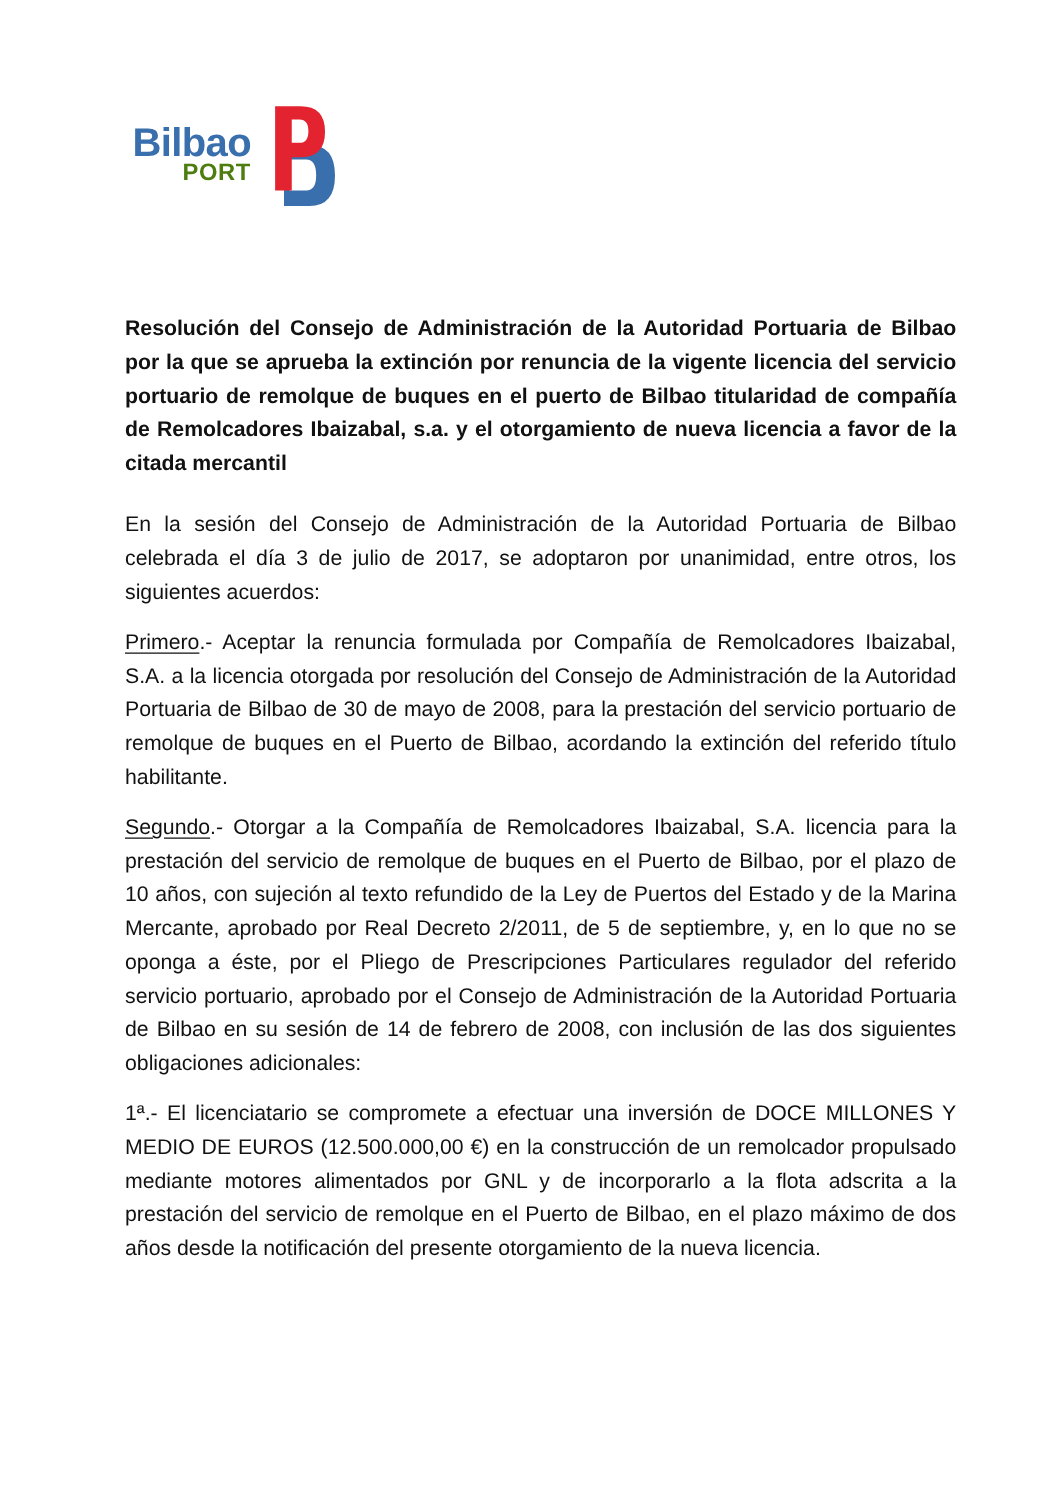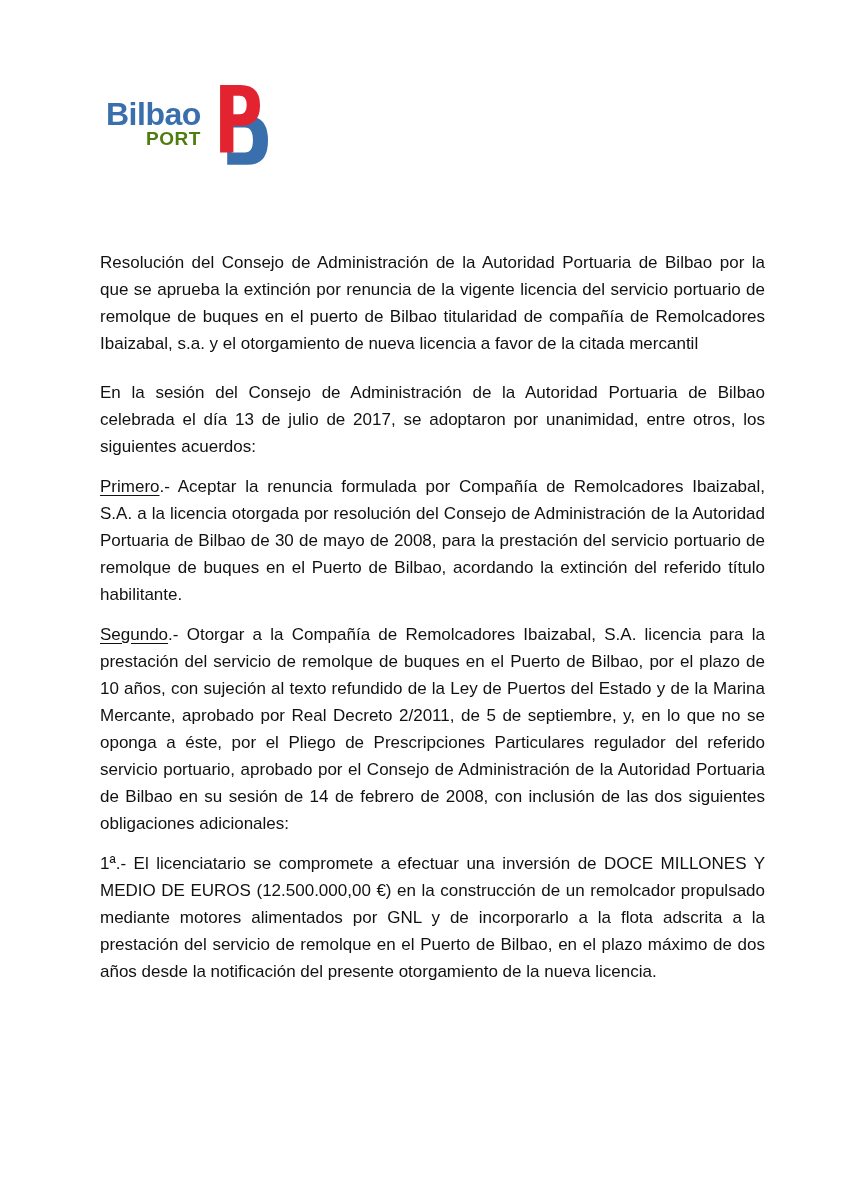--- a/index.html
+++ b/index.html
@@ -54,21 +54,21 @@
     text-align: justify;
   }
   .doc-heading {
     font-size: 17px;
     font-weight: bold;
     text-align: center;
     margin: 0;
     letter-spacing: 0.2px;
   }
   .content p { margin: 13px 0 0 0; }
-  p.summary { font-weight: normal; margin-top: 37px; }
+  p.summary { font-weight: bold; margin-top: 37px; }
   p.intro   { margin-top: 22px; }
   .u { text-decoration: underline; text-underline-offset: 3px; }
 </style>
 </head>
 <body>
 
 <div class="page">
 
   <div class="logo">
     <div class="logo-text">
@@ -83,21 +83,21 @@
       <path fill-rule="evenodd" d="M8 3 H31 Q53 3 53 26 Q53 49 31 49 H23 V79 H8 Z
                M23 15 H30 Q38 15 38 25.5 Q38 36 30 36 H23 Z" fill="#E32430"></path>
     </svg>
   </div>
 
   <div class="content">
 
 
     <p class="summary">Resolución del Consejo de Administración de la Autoridad Portuaria de Bilbao por la que se aprueba la extinción por renuncia de la vigente licencia del servicio portuario de remolque de buques en el puerto de Bilbao titularidad de compañía de Remolcadores Ibaizabal, s.a. y el otorgamiento de nueva licencia a favor de la citada mercantil</p>
 
-    <p class="intro">En la sesión del Consejo de Administración de la Autoridad Portuaria de Bilbao celebrada el día 13 de julio de 2017, se adoptaron por unanimidad, entre otros, los siguientes acuerdos:</p>
+    <p class="intro">En la sesión del Consejo de Administración de la Autoridad Portuaria de Bilbao celebrada el día 3 de julio de 2017, se adoptaron por unanimidad, entre otros, los siguientes acuerdos:</p>
 
     <p><span class="u">Primero</span><span>.-</span> <span>Aceptar la renuncia formulada por Compañía de Remolcadores Ibaizabal, S.A. a la licencia otorgada por resolución del Consejo de Administración de la Autoridad Portuaria de Bilbao de 30 de mayo de 2008, para la prestación del servicio portuario de remolque de buques en el Puerto de Bilbao, acordando la extinción del referido título habilitante.</span></p>
 
     <p><span class="u">Segundo</span><span>.-</span> <span>Otorgar a la Compañía de Remolcadores Ibaizabal, S.A. licencia para la prestación del servicio de remolque de buques en el Puerto de Bilbao, por el plazo de 10 años, con sujeción al texto refundido de la Ley de Puertos del Estado y de la Marina Mercante, aprobado por Real Decreto 2/2011, de 5 de septiembre, y, en lo que no se oponga a éste, por el Pliego de Prescripciones Particulares regulador del referido servicio portuario, aprobado por el Consejo de Administración de la Autoridad Portuaria de Bilbao en su sesión de 14 de febrero de 2008, con inclusión de las dos siguientes obligaciones adicionales:</span></p>
 
     <p><span>1ª.-</span> <span>El licenciatario se compromete a efectuar una inversión de DOCE MILLONES Y MEDIO DE EUROS (12.500.000,00 €) en la construcción de un remolcador propulsado mediante motores alimentados por GNL y de incorporarlo a la flota adscrita a la prestación del servicio de remolque en el Puerto de Bilbao, en el plazo máximo de dos años desde la notificación del presente otorgamiento de la nueva licencia.</span></p>
 
 
   </div>
 </div>

